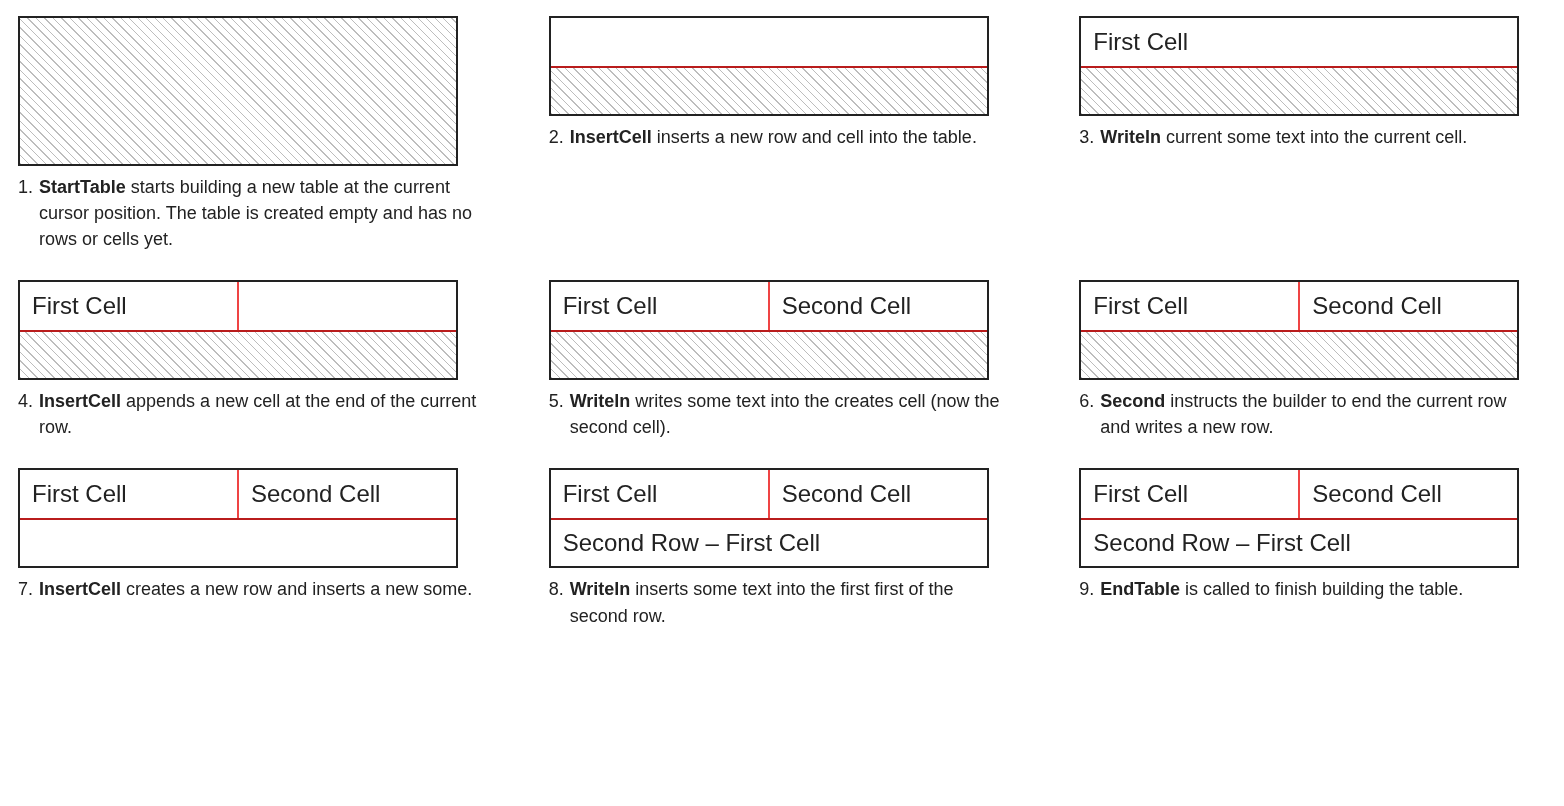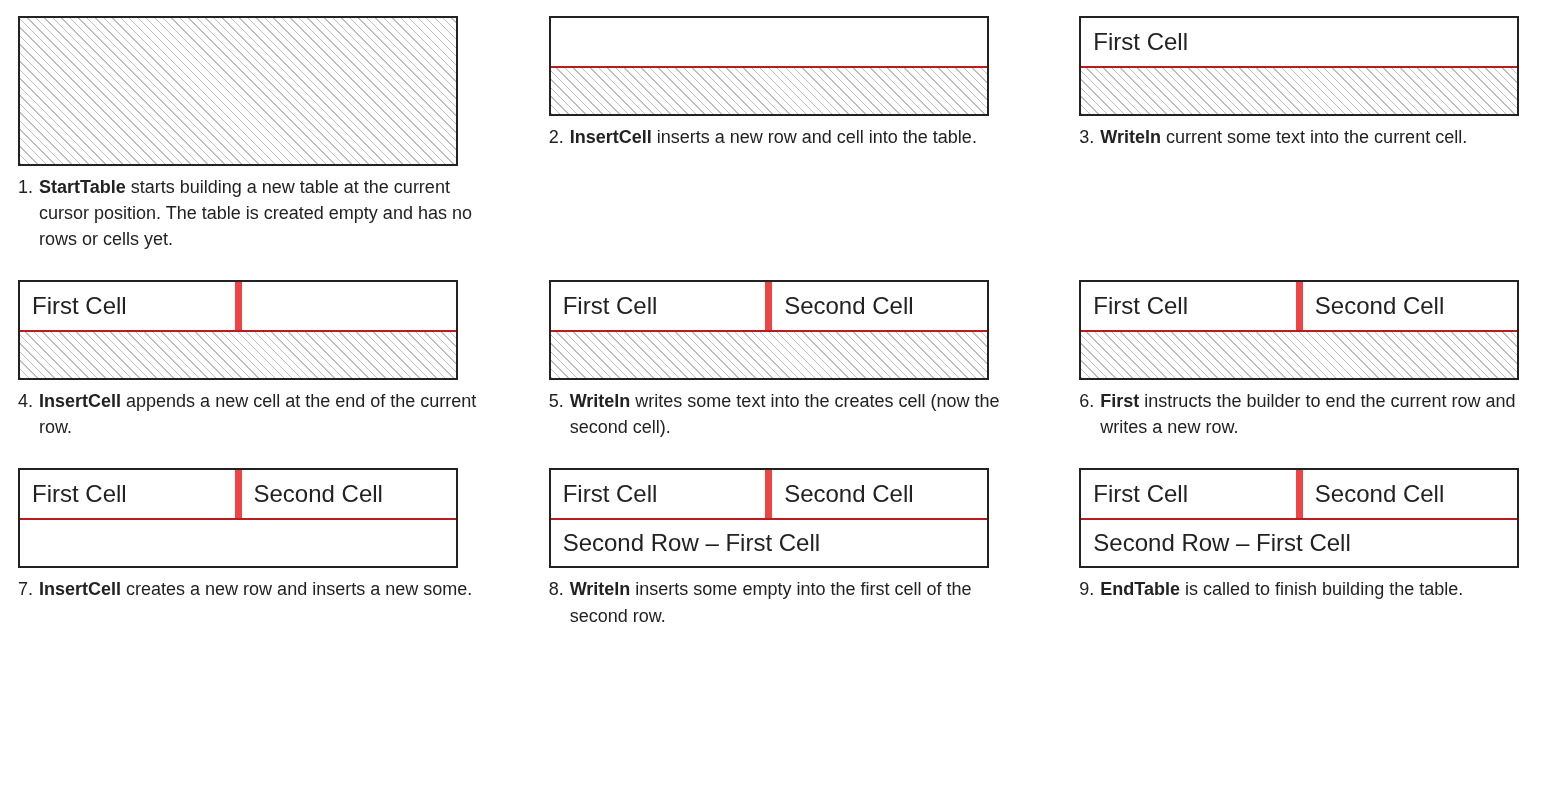--- a/index.html
+++ b/index.html
@@ -35,21 +35,21 @@
   .figure .row + .row { border-top: 2px solid #b91c1c; }
   .figure .cell {
     flex: 1 1 0;
     padding: 6px 12px;
     font-size: 24px;
     line-height: 1.2;
     color: #222;
     display: flex;
     align-items: center;
   }
-  .figure .cell + .cell { border-left: 7px solid #ef4444; }
+  .figure .cell + .cell { border-left: 2px solid #ef4444; }
   .hatched {
     background-image: repeating-linear-gradient(
       45deg,
       #bdbdbd 0px, #bdbdbd 1px,
       #ffffff 1px, #ffffff 6px
     );
   }
   .caption {
     margin-top: 8px;
     font-size: 18px;
@@ -166,21 +166,21 @@
         <div class="cell">First Cell</div>
         <div class="cell">Second Cell</div>
       </div>
       <div class="row">
         <div class="cell hatched"></div>
       </div>
     </div>
     <div class="caption">
       <span class="num">6.</span>
       <span class="caption-body">
-        <span class="bold">First</span><span> instructs the builder to end the current row and writes a new row.</span>
+        <span class="bold">Second</span><span> instructs the builder to end the current row and writes a new row.</span>
       </span>
     </div>
   </div>
 
   <div class="step">
     <div class="figure">
       <div class="row">
         <div class="cell">First Cell</div>
         <div class="cell">Second Cell</div>
       </div>
@@ -202,21 +202,21 @@
         <div class="cell">First Cell</div>
         <div class="cell">Second Cell</div>
       </div>
       <div class="row">
         <div class="cell">Second Row – First Cell</div>
       </div>
     </div>
     <div class="caption">
       <span class="num">8.</span>
       <span class="caption-body">
-        <span class="bold">Writeln</span><span> inserts some empty into the first cell of the second row.</span>
+        <span class="bold">Writeln</span><span> inserts some text into the first first of the second row.</span>
       </span>
     </div>
   </div>
 
   <div class="step">
     <div class="figure">
       <div class="row">
         <div class="cell">First Cell</div>
         <div class="cell">Second Cell</div>
       </div>

